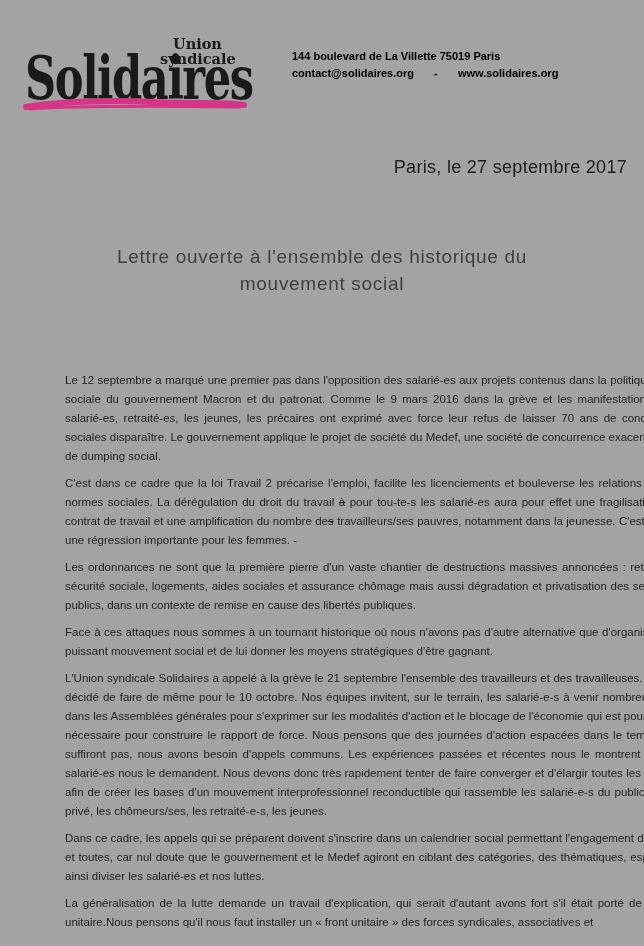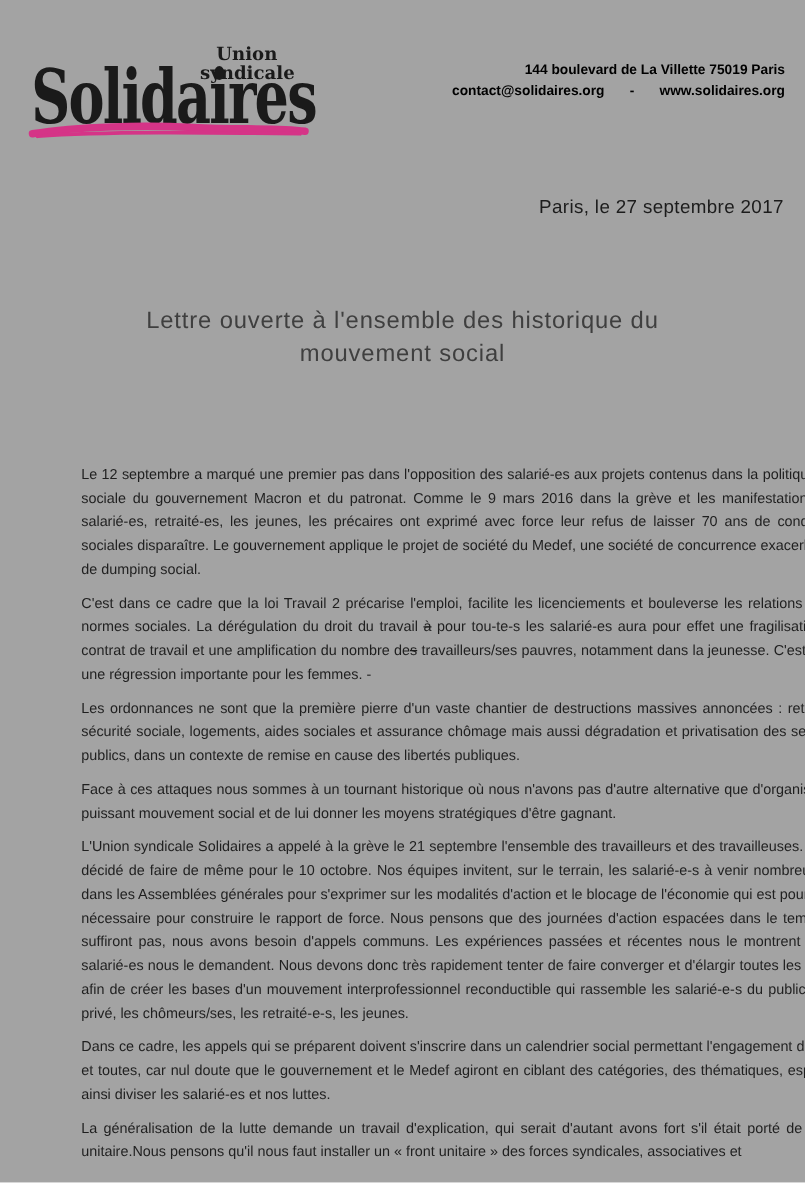--- a/index.html
+++ b/index.html
@@ -18,30 +18,30 @@
   .logo-word{
     position:absolute;left:0;top:12px;
     font-family:"DejaVu Serif",serif;font-weight:bold;
     font-size:60px;line-height:1;letter-spacing:-2px;color:#1a1a1a;
     transform:scaleX(0.72);transform-origin:left top;white-space:nowrap;
   }
   .logo-swash{position:absolute;left:-3px;top:61px;}
   
   .contact{
     position:absolute;left:292px;top:48px;width:336px;
-    display:flex;flex-direction:column;align-items:flex-end;
+    display:flex;flex-direction:column;align-items:flex-start;
     font-weight:bold;font-size:11px;line-height:16.5px;color:#000;
   }
   .c-line{white-space:nowrap;}
   .gap-sm{display:inline-block;width:8px;}
   .gap-md{display:inline-block;width:14px;}
   
   .date{
     position:absolute;right:17px;top:157px;
-    font-size:15px;letter-spacing:0.3px;color:#1c1c1c;white-space:nowrap;
+    font-size:18px;letter-spacing:0.3px;color:#1c1c1c;white-space:nowrap;
   }
   
   .title{
     position:absolute;left:0;top:243px;width:100%;
     text-align:center;font-size:19px;line-height:27px;
     letter-spacing:0.7px;color:#3f3f3f;
   }
   
   .body{
     position:absolute;left:17px;top:371px;width:610px;

